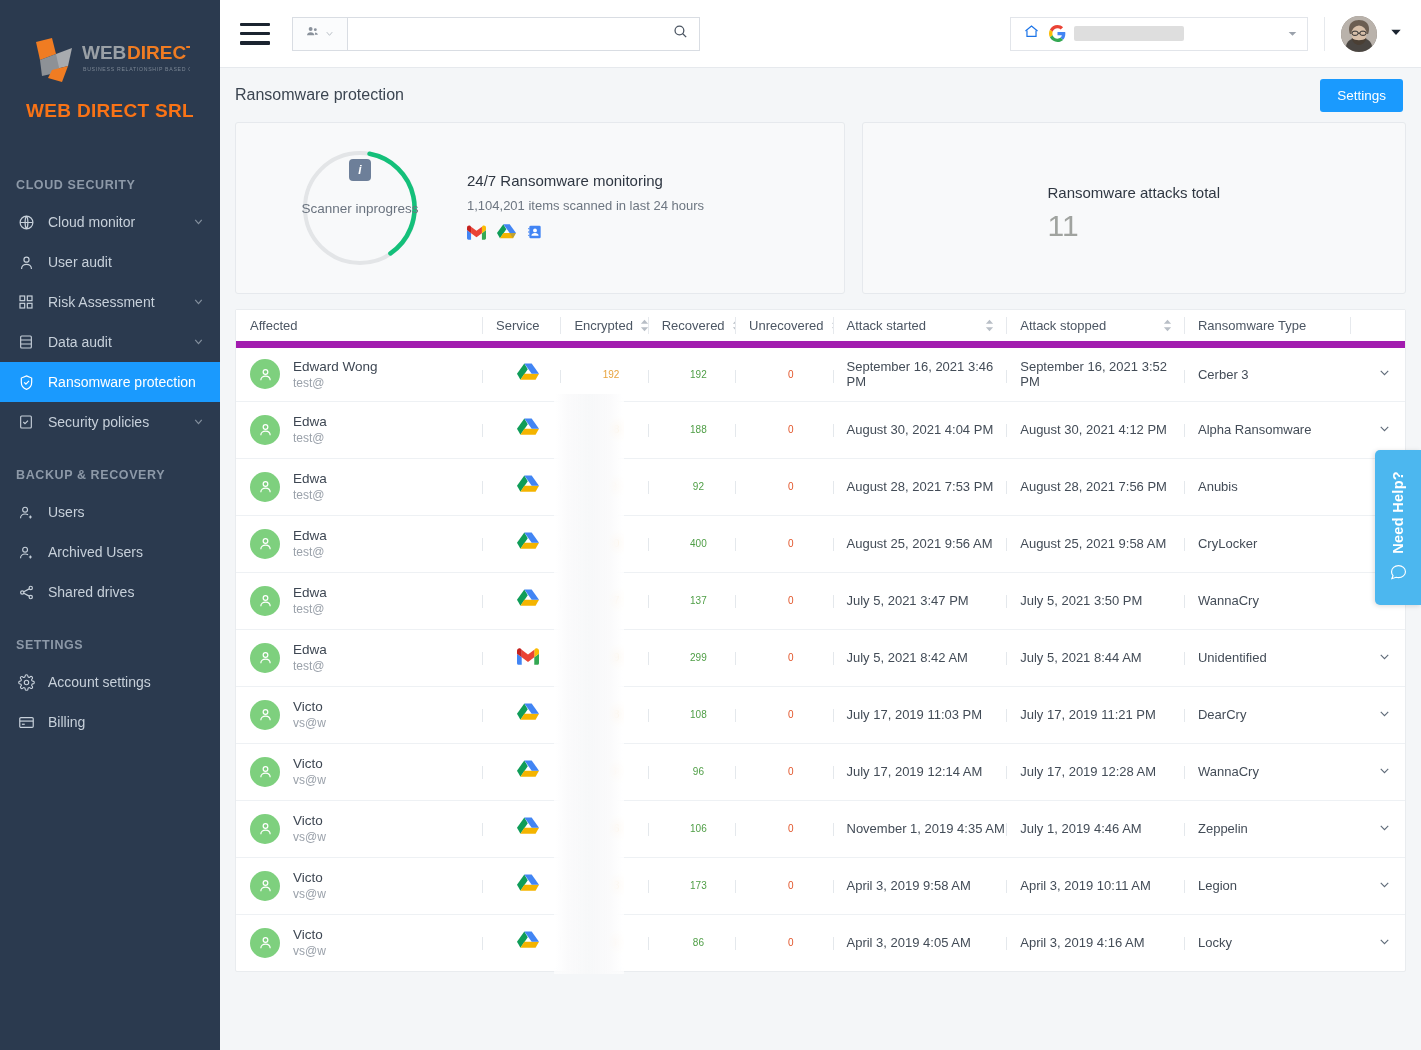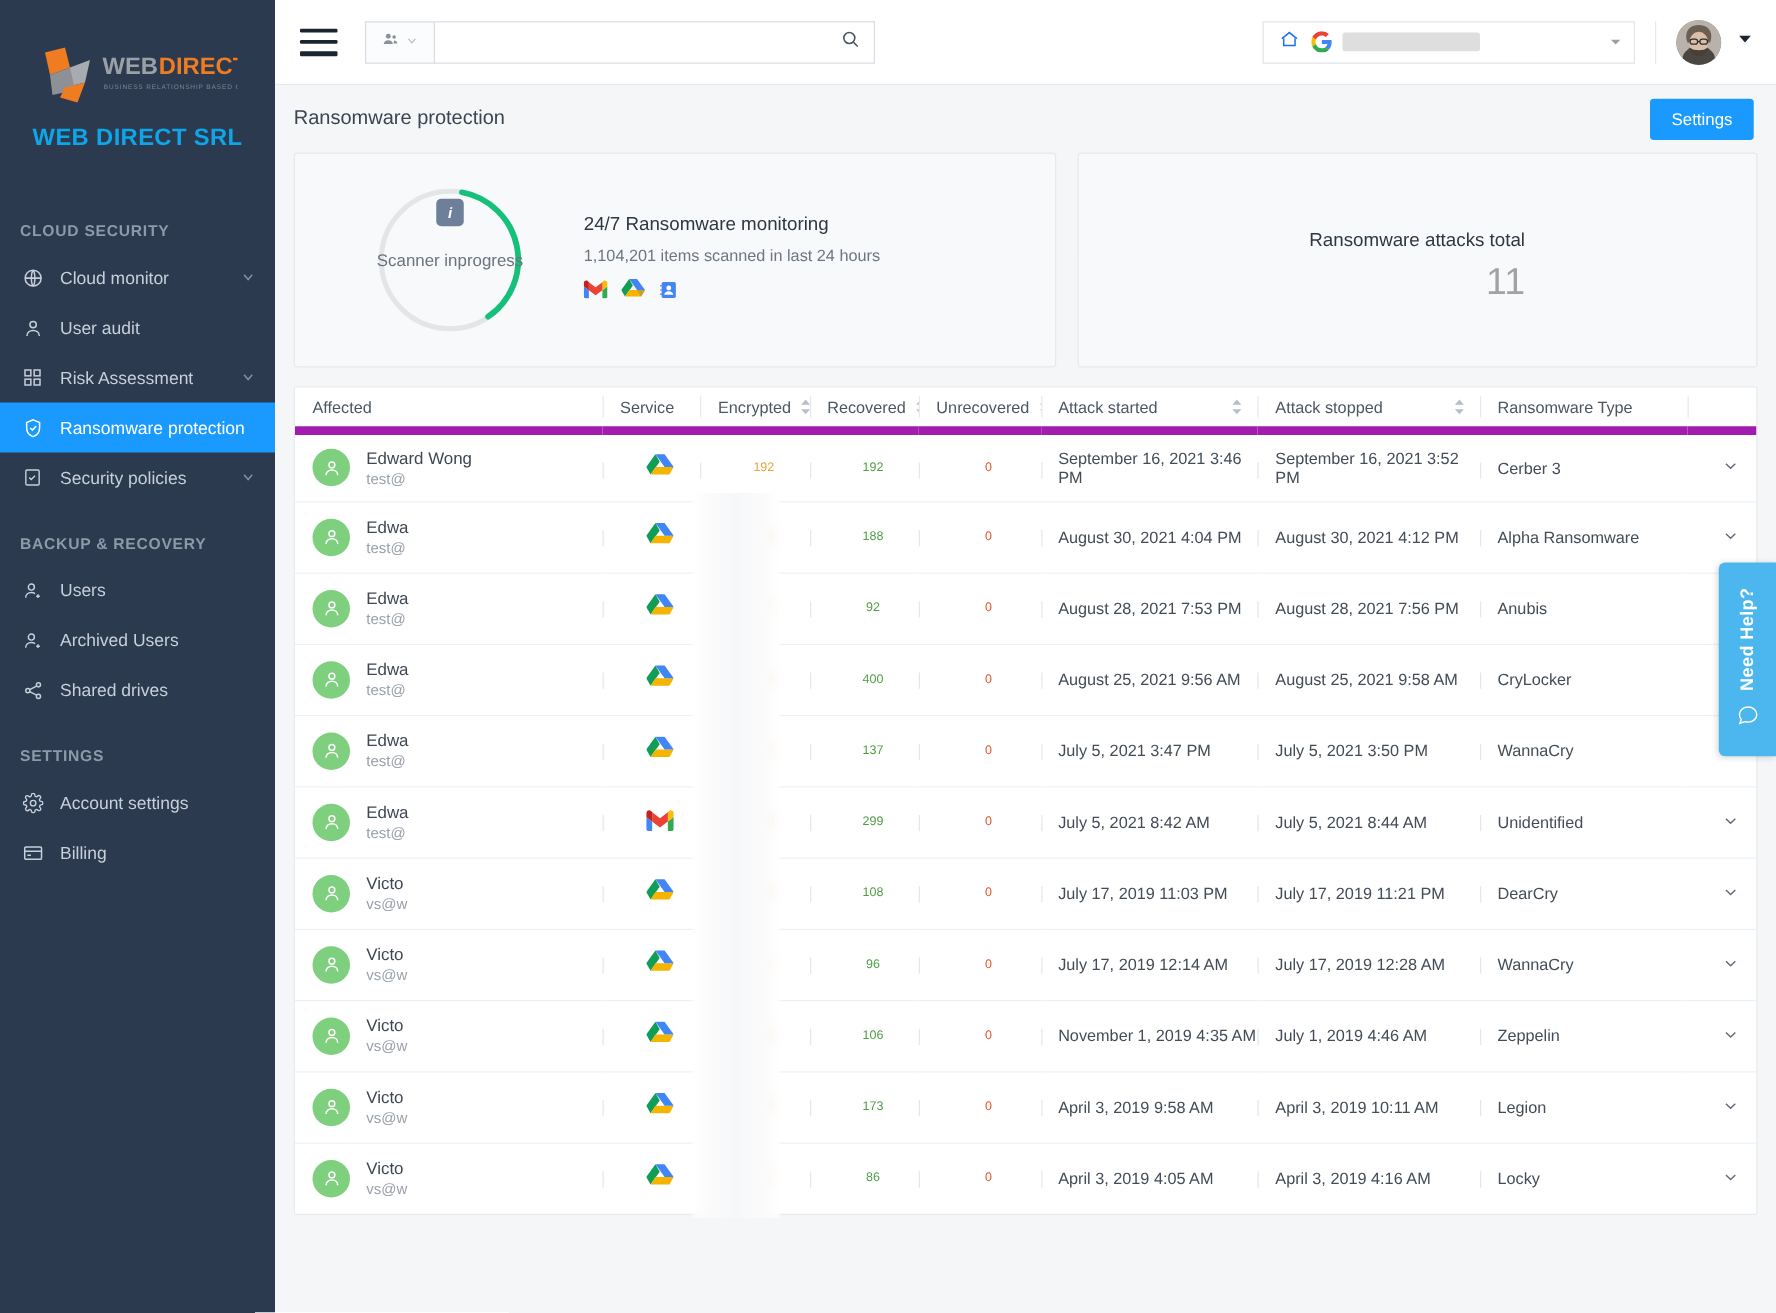--- a/index.html
+++ b/index.html
@@ -17,21 +17,21 @@
     background: #2b3a4f;
     color: #c7d0da;
     position: relative;
     overflow: hidden;
   }
   .brand-logo {
     margin: 30px auto 0; width: 160px; height: 56px;
     display: flex; align-items: center; justify-content: center;
   }
   .brand-name {
-    text-align: center; color: #0ea5e9;
+    text-align: center; color: #f97316;
     font-size: 19px; font-weight: bold; letter-spacing: .3px;
     margin-top: 14px;
   }
   .nav-group-title {
     font-size: 12.5px; font-weight: bold; color: #8d99a8;
     letter-spacing: .6px; padding: 0 0 0 16px;
   }
   .grp-cloud { margin-top: 56px; }
   .grp-backup { margin-top: 26px; }
   .grp-settings { margin-top: 26px; }
@@ -117,21 +117,21 @@
     position: absolute; left: 50%; top: 10px; transform: translateX(-50%);
     width: 22px; height: 22px; background: #6d7f99; border-radius: 4px;
     color: #fff; font-size: 12px; font-style: italic; font-weight: bold;
     display: flex; align-items: center; justify-content: center;
   }
   .scanner-txt { margin-left: 48px; }
   .scanner-title { font-size: 15px; color: #2f3742; margin-bottom: 9px; }
   .scanner-sub { font-size: 13px; color: #6d7681; margin-bottom: 11px; }
   .svc-icons { display: flex; align-items: center; gap: 11px; }
   .card.total { justify-content: center; }
-  .total-inner { text-align: right; margin-top: 11px; }
+  .total-inner { text-align: left; margin-top: 11px; }
   .total-title { font-size: 15px; color: #2f3742; }
   .total-num { font-size: 30px; color: #a0a39f; margin-top: 8px; font-weight: 300; }
 
   
   .table-wrap { margin: 15px 15px 0 15px; background: #fff; border: 1px solid #e9ecef; border-radius: 2px; }
   table { width: 100%; border-collapse: collapse; table-layout: fixed; }
   thead th {
     font-size: 13px; font-weight: normal; color: #4c5663;
     text-align: left; height: 34px; padding: 0 0 0 14px;
     border-bottom: 7px solid #a21caf; position: relative;
@@ -240,20 +240,34 @@
             </svg>
         </span>
         <span class="lbl">Risk Assessment</span>
         <span class="chev">
           <svg width="13" height="13" viewBox="0 0 24 24" fill="none" stroke="#aab4c0" stroke-width="2.2">
               <polyline points="6,9 12,16 18,9"></polyline>
             </svg>
         </span>
       </div>
 
+      <div class="nav-item">
+        <span class="ic">
+          <svg width="16" height="16" viewBox="0 0 24 24" fill="none" stroke="#c7d0da" stroke-width="1.7">
+              <rect x="4" y="3" width="16" height="18" rx="1.5"></rect>
+              <path d="M4 9h16M4 15h16"></path>
+            </svg>
+        </span>
+        <span class="lbl">Data audit</span>
+        <span class="chev">
+          <svg width="13" height="13" viewBox="0 0 24 24" fill="none" stroke="#aab4c0" stroke-width="2.2">
+              <polyline points="6,9 12,16 18,9"></polyline>
+            </svg>
+        </span>
+      </div>
 
       <div class="nav-item active">
         <span class="ic">
           <svg width="17" height="17" viewBox="0 0 24 24" fill="none" stroke="#ffffff" stroke-width="1.7">
               <path d="M12 2.7l7.3 3v6c0 4.8-3.1 8.6-7.3 9.9-4.2-1.3-7.3-5.1-7.3-9.9v-6z"></path>
               <polyline points="8.7,11.8 11.2,14.2 15.6,9.6"></polyline>
             </svg>
         </span>
         <span class="lbl">Ransomware protection</span>
       </div>

